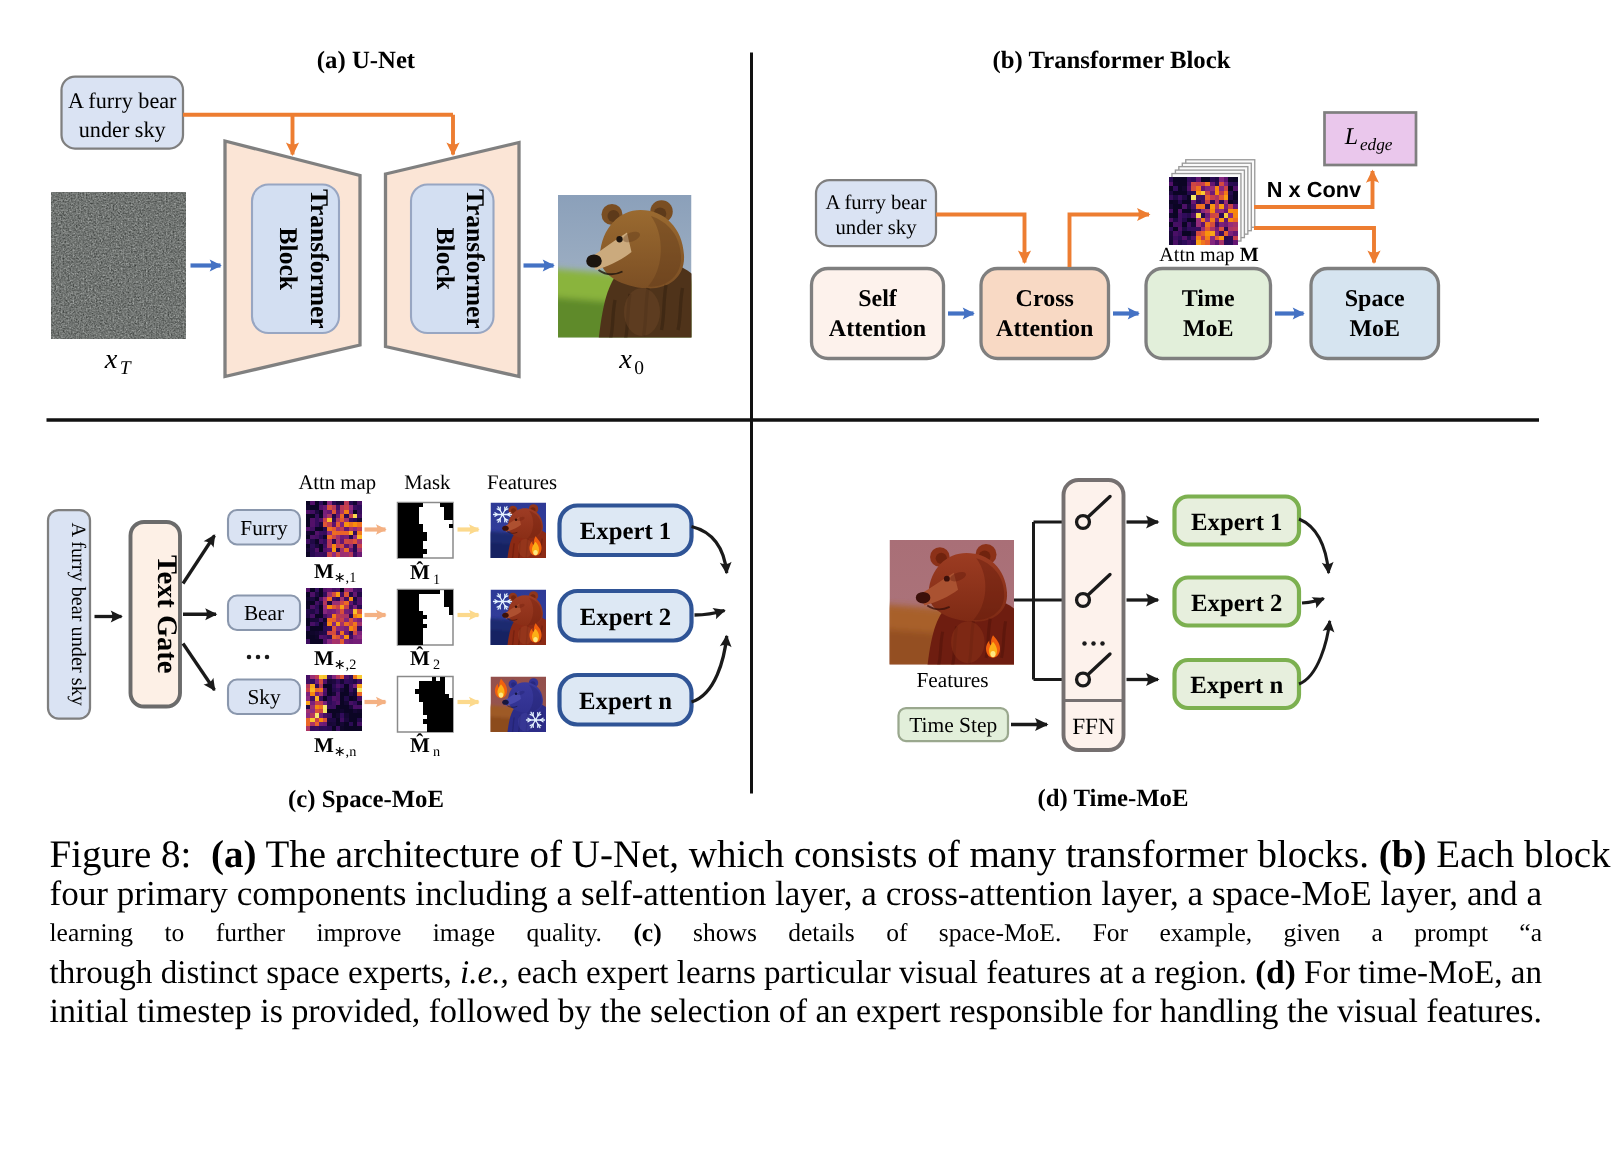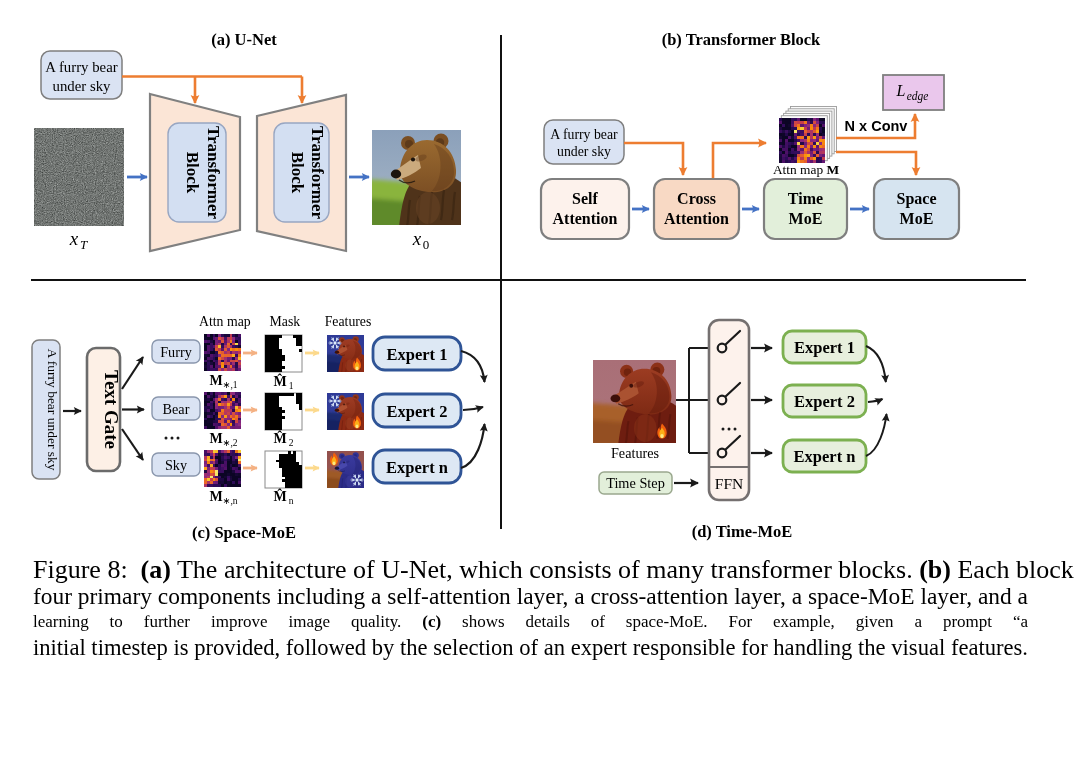--- a/index.html
+++ b/index.html
@@ -1473,13 +1473,14 @@
       <path d="M 866,444 C 879,439 885,415 886.5,402" stroke="#1a1a1a" stroke-width="2" fill="none" marker-end="url(#mk)"></path>
       <rect x="599" y="460" width="73" height="22" rx="5" ry="5" fill="#e2efda" stroke="#9aa88e" stroke-width="1.5"></rect>
       <text x="635.5" y="476" font-family="Liberation Serif" font-size="14.3" font-weight="normal" font-style="normal" text-anchor="middle" fill="#000000">Time Step</text>
       <path d="M 674,471 H 698" stroke="#1a1a1a" stroke-width="2.2" fill="none" marker-end="url(#mkb)"></path>
       <text x="742" y="525" font-family="Liberation Serif" font-size="16.5" font-weight="normal" font-style="normal" text-anchor="middle" fill="#000000"><tspan font-weight="bold">(d) Time-MoE</tspan></text>
     </svg></div>
 <div id="cap">
     <div class="cl" style="font-size:26px">Figure 8: <b>(a)</b> The architecture of U-Net, which consists of many transformer blocks. <b>(b)</b> Each block contains</div>
     <div class="cl" style="font-size:23.41px">four primary components including a self-attention layer, a cross-attention layer, a space-MoE layer, and a</div>
     <div class="cl" style="font-size:17px">learning to further improve image quality. <b>(c)</b> shows details of space-MoE. For example, given a prompt “a</div>
+    <div class="cl" style="font-size:22.05px">through distinct space experts, <i>i.e.,</i> each expert learns particular visual features at a region. <b>(d)</b> For time-MoE, an</div>
     <div class="cl" style="font-size:22.59px">initial timestep is provided, followed by the selection of an expert responsible for handling the visual features.</div>
   </div>
 </body></html>

